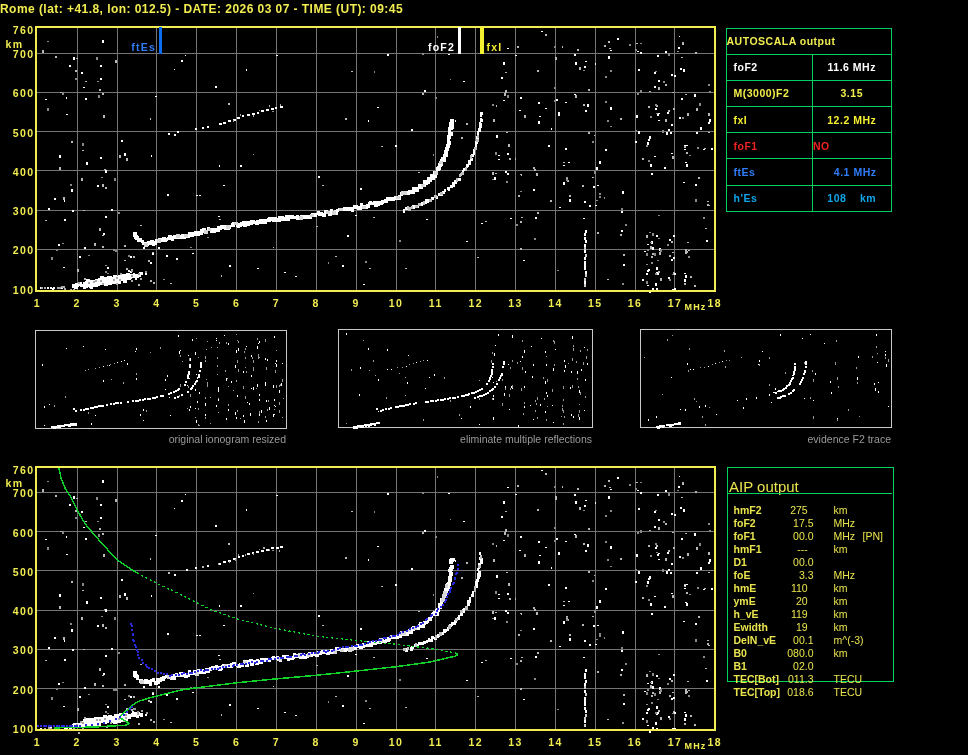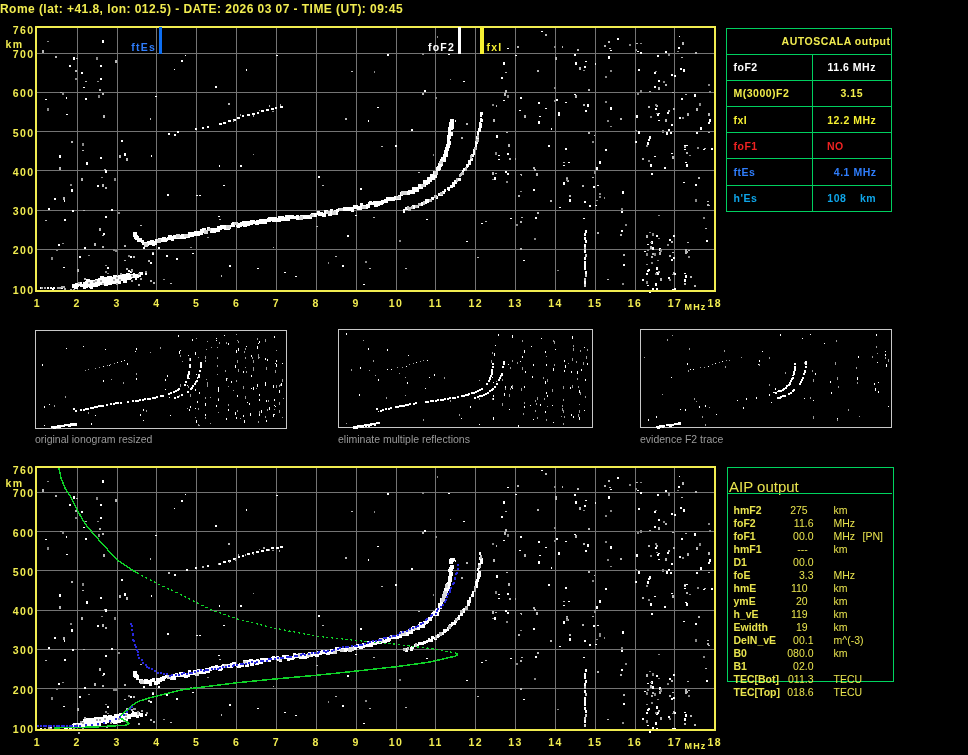--- a/index.html
+++ b/index.html
@@ -1,21 +1,21 @@
 <!DOCTYPE html>
 <html><head><meta charset="utf-8"><style>
 html,body{margin:0;padding:0;background:#000;width:968px;height:755px;overflow:hidden}
 body{position:relative;font-family:"Liberation Sans",sans-serif}
 .abs{position:absolute}
 #title{left:0;top:2px;width:578px;text-align:left;color:#f1ec50;font-size:12px;font-weight:bold;letter-spacing:0.45px;white-space:nowrap}
 table.as{border-collapse:collapse;table-layout:fixed}
 table.as td{border:1px solid #00cf5f;font-size:10.5px;letter-spacing:0.5px;font-weight:bold;padding:0;height:25.2px;vertical-align:middle}
 table.as td.l{padding-left:7px}
 table.as td.v{text-align:center}
-.cap{color:#9a9a9a;font-size:10.5px;text-align:left;white-space:nowrap}
+.cap{color:#9a9a9a;font-size:10.5px;text-align:right;white-space:nowrap}
 #aipbox{left:726.5px;top:467px;width:165.5px;height:212.5px;border:1px solid #00d45f}
 #aiphdr{left:729px;top:477.5px;width:166px;text-align:left;color:#e9e44e;font-size:15px}
 #aipsep{left:727px;top:493.2px;width:165px;height:1px;background:#00d45f}
 #aiprows{left:727.5px;top:503.8px;width:240px;color:#e9e44e;font-size:10.5px}
 .r{position:relative;height:13.05px;line-height:13.05px;white-space:nowrap}
 .r b{font-weight:bold;position:absolute;left:6px}
 .r i{font-style:normal;position:absolute;left:8px;width:78px;text-align:right}
 .r u{text-decoration:none;position:absolute;left:106px}
 .r s{text-decoration:none;position:absolute;left:135px}
 </style></head><body>
@@ -122,37 +122,37 @@
 <path fill="#9a9a9a" d="M699.6 367.4h1v1h-1zM704.0 366.7h1v1h-1zM711.8 364.4h1v1h-1zM718.9 362.1h1v1h-1zM725.9 360.3h1v1h-1zM729.4 359.6h1v1h-1zM848.3 409.1h1v2h-1zM724.7 365.8h1v2h-1zM661.9 393.8h1v1h-1zM671.7 335.1h1v1h-1zM666.5 338.5h1v2h-1zM872.3 356.0h1v2h-1zM768.9 357.2h1v2h-1zM702.4 415.7h1v2h-1zM688.2 370.0h1v2h-1zM644.4 356.7h1v1h-1zM785.4 372.4h1v2h-1zM709.1 407.1h1v1h-1zM704.8 423.9h1v2h-1zM688.7 347.8h1v2h-1zM694.4 397.5h1v2h-1zM759.1 363.6h1v2h-1zM695.9 400.8h1v1h-1zM804.0 361.6h1v2h-1zM859.4 416.3h1v1h-1zM876.9 353.0h1v1h-1zM723.9 349.8h1v2h-1zM740.6 357.4h1v1h-1zM768.5 383.9h1v2h-1zM813.0 378.9h1v3h-1zM811.6 369.7h1v2h-1zM809.9 396.5h1v2h-1zM813.2 416.4h1v3h-1zM838.1 385.7h1v2h-1zM836.5 418.5h1v2h-1zM835.9 340.0h1v2h-1zM834.6 362.3h1v3h-1zM836.5 376.6h1v3h-1zM856.0 367.4h1v2h-1zM857.0 381.5h1v2h-1zM876.2 345.7h1v2h-1zM884.7 357.1h1v2h-1zM887.9 359.0h1v3h-1z"></path>
 </svg>
 <div class="abs" id="title">Rome (lat: +41.8, lon: 012.5) - DATE: 2026 03 07 - TIME (UT): 09:45</div>
 <table class="as abs" style="left:725.5px;top:27.5px;width:166px">
     <colgroup>
       <col style="width:86.5px">
       <col>
     </colgroup>
 <tbody>
       <tr>
-        <td colspan="2" style="text-align:right;color:#f1ec50">AUTOSCALA output</td>
+        <td colspan="2" style="text-align:left;color:#f1ec50">AUTOSCALA output</td>
       </tr>
 <tr style="color:#ffffff">
         <td class="l">foF2</td>
         <td class="v">11.6 MHz</td>
       </tr>
 <tr style="color:#f3ee4b">
         <td class="l">M(3000)F2</td>
         <td class="v">3.15</td>
       </tr>
 <tr style="color:#f6f032">
         <td class="l">fxI</td>
         <td class="v">12.2 MHz</td>
       </tr>
 <tr style="color:#ef2222">
         <td class="l">foF1</td>
-        <td class="v" style="text-align:left;padding-left:14px">NO</td>
+        <td class="v" style="text-align:left;padding-left:0">NO</td>
       </tr>
 <tr style="color:#2f7dfb">
         <td class="l">ftEs</td>
         <td class="v">&nbsp;&nbsp;4.1 MHz</td>
       </tr>
 <tr style="color:#0ea5e9">
         <td class="l">h'Es</td>
         <td class="v">108&nbsp;&nbsp;&nbsp;&nbsp;km</td>
       </tr>
 </tbody>
@@ -164,21 +164,21 @@
 <div class="abs" id="aiphdr">AIP output</div>
 <div class="abs" id="aipsep"></div>
 <div class="abs" id="aiprows">
 <div class="r">
       <b>hmF2</b>
       <i>275&nbsp;&nbsp;</i>
       <u>km</u>
     </div>
 <div class="r">
       <b>foF2</b>
-      <i>11.6</i>
+      <i>17.5</i>
       <u>MHz</u>
     </div>
 <div class="r">
       <b>foF1</b>
       <i>00.0</i>
       <u>MHz</u>
       <s>[PN]</s>
     </div>
 <div class="r">
       <b>hmF1</b>

